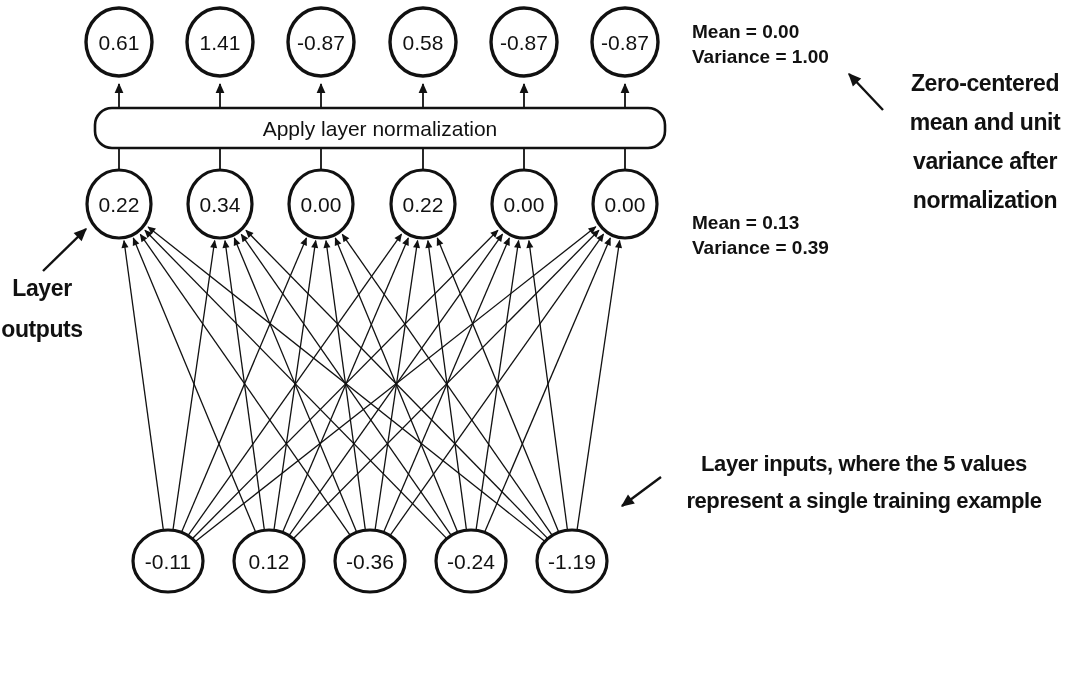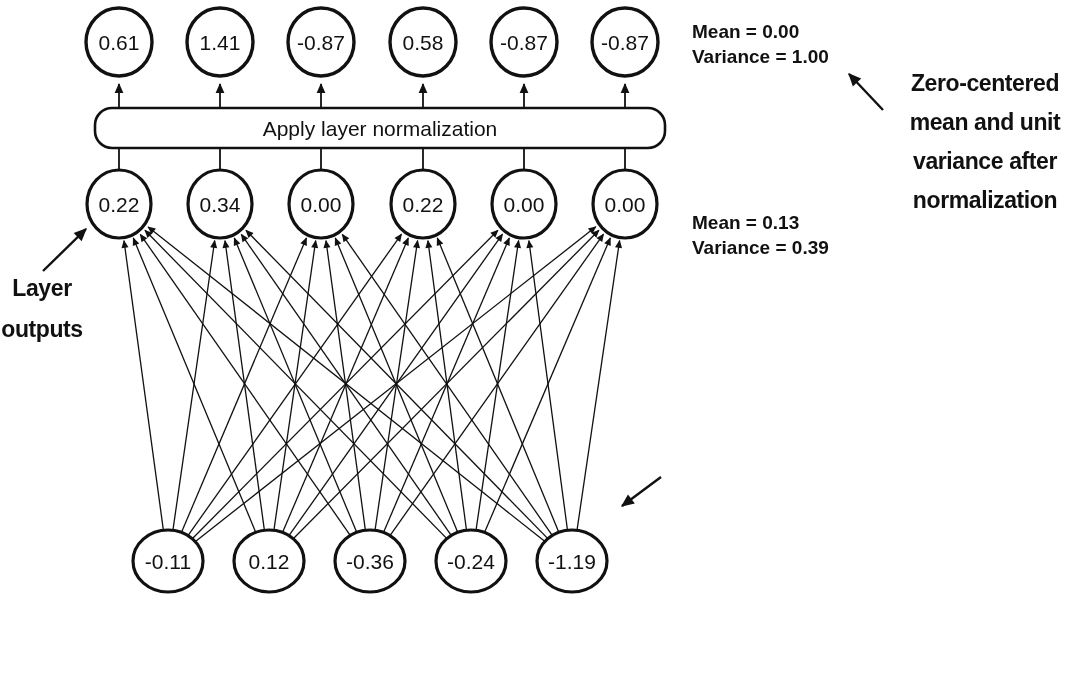--- a/index.html
+++ b/index.html
@@ -134,14 +134,16 @@
 Variance = 0.39</div>
 
   <div id="zero-note" class="note boldnote">Zero-centered
 mean and unit
 variance after
 normalization</div>
 
   <div id="outputs-label" class="note boldnote">Layer
 outputs</div>
 
+  <div id="inputs-note" class="note boldnote">Layer inputs, where the 5 values
+represent a single training example</div>
 
 </div>
 
 </body></html>

